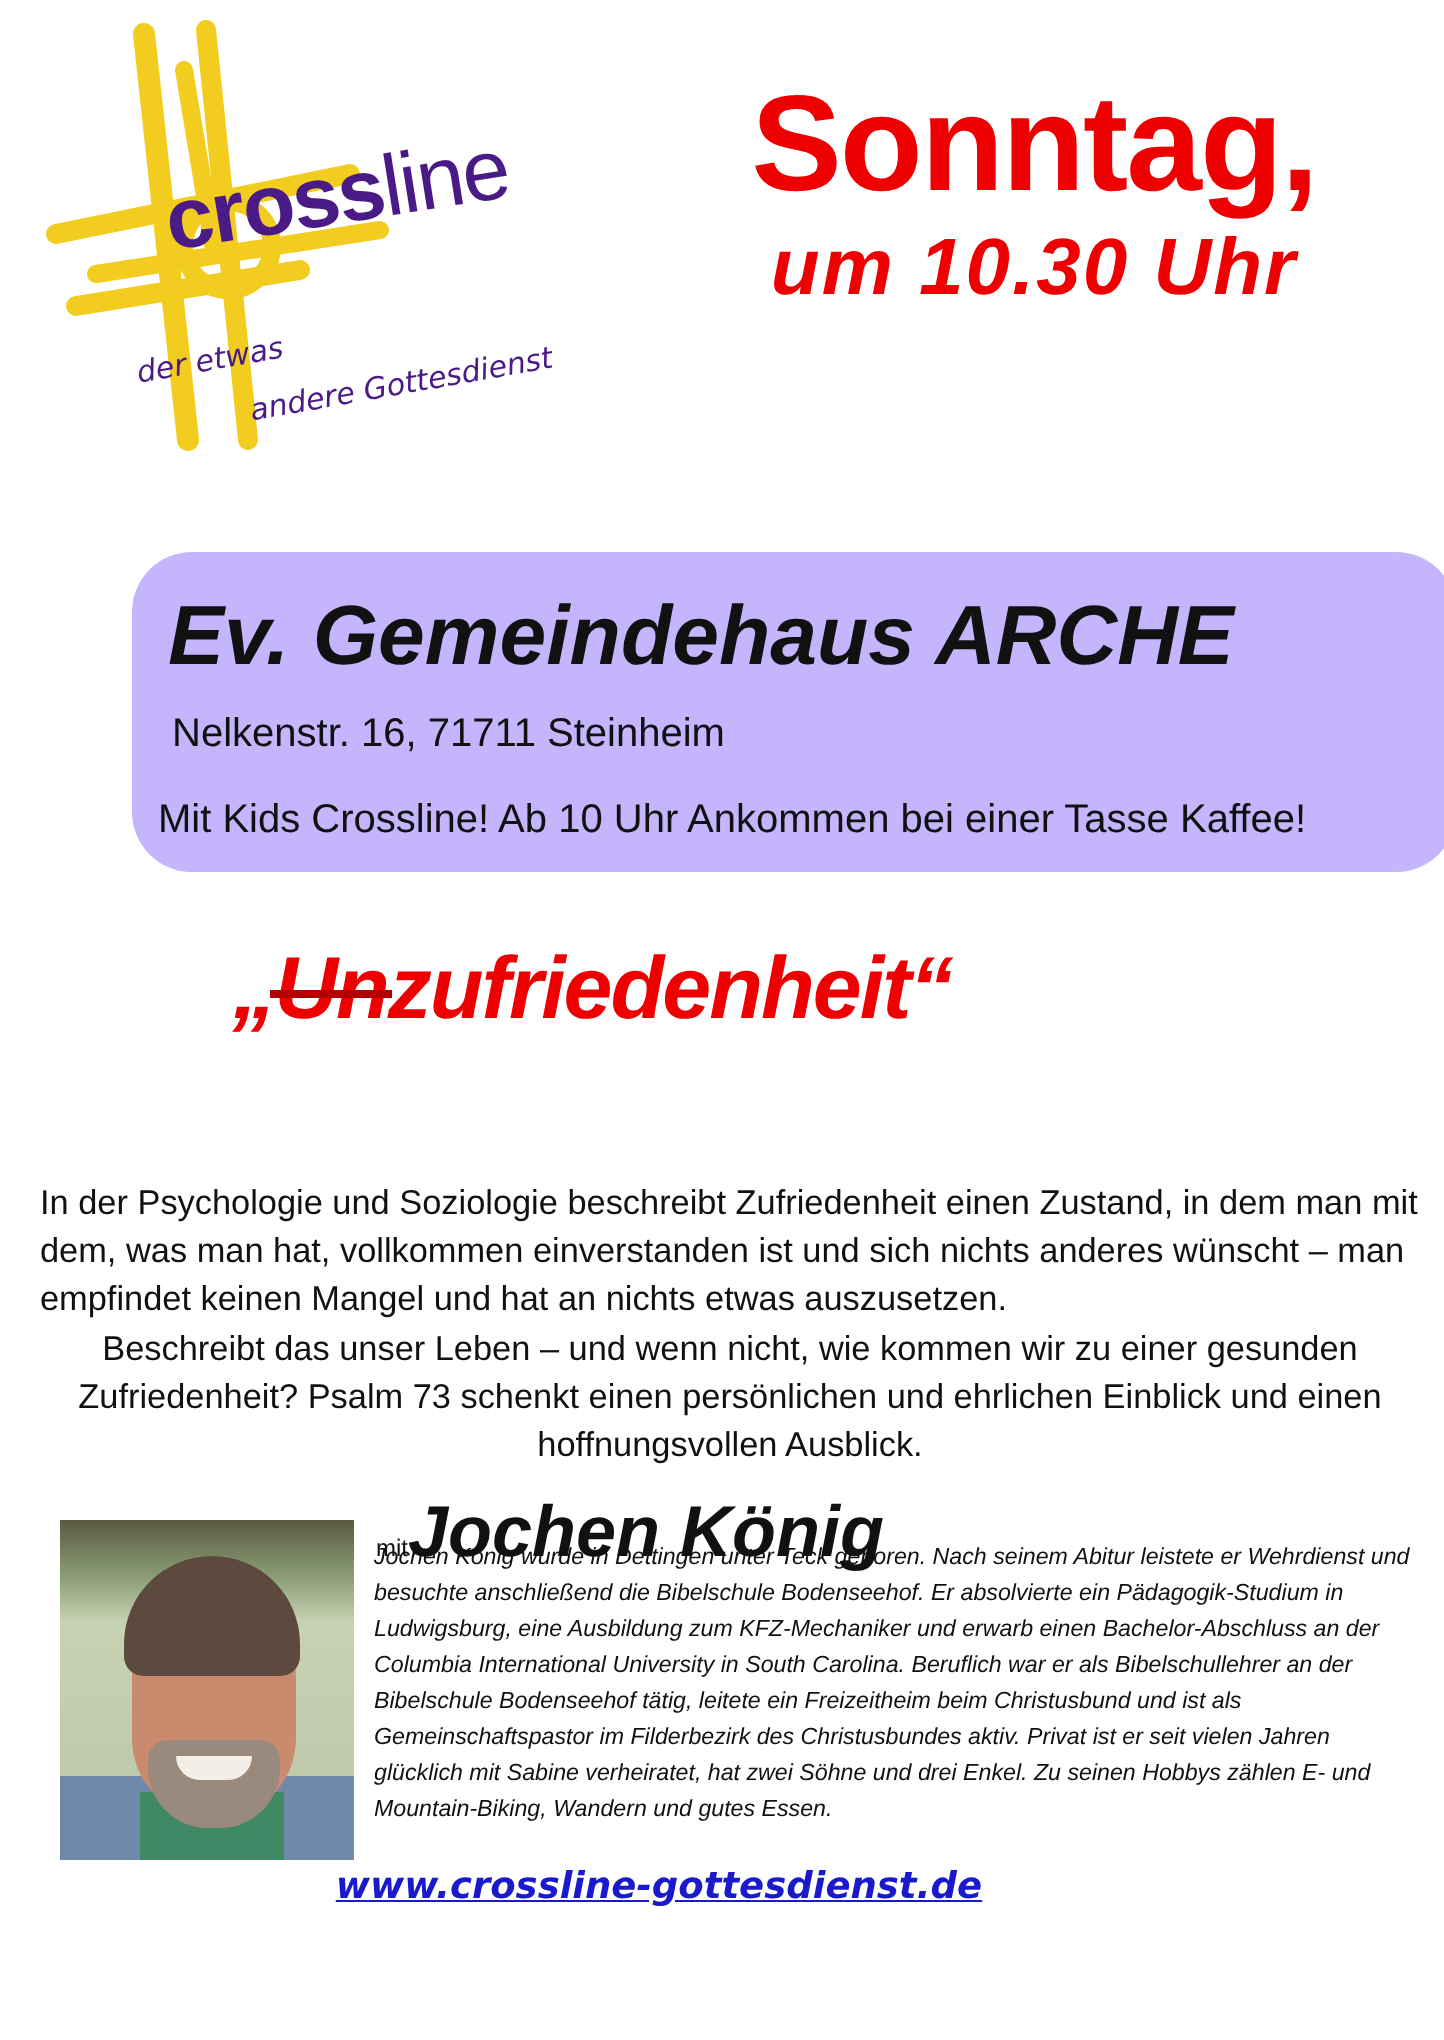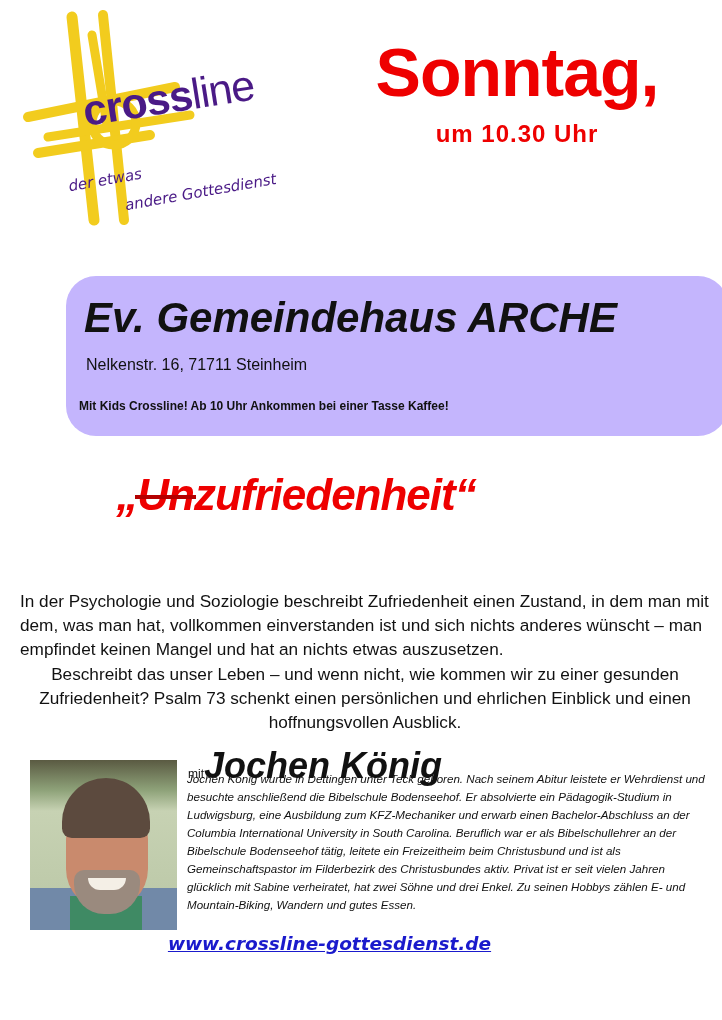--- a/index.html
+++ b/index.html
@@ -15,29 +15,29 @@
     .logo-word .light { font-weight: normal; font-size: 43px; letter-spacing: -1px; }
     .logo-tag1 { position: absolute; left: 58px; top: 166px; color: #4a1a86; font-style: italic;
                  font-family: "DejaVu Sans", sans-serif; font-size: 15px; transform: rotate(-10deg); white-space: nowrap; }
     .logo-tag2 { position: absolute; left: 114px; top: 160px; color: #4a1a86; font-style: italic;
                  font-family: "DejaVu Sans", sans-serif; font-size: 15px; transform: rotate(-10deg); white-space: nowrap; }
 
     
     .date-block { position: absolute; left: 322px; top: 22px; width: 390px; text-align: center; color: #ee0000; margin-top: 10px; }
     .day { font-size: 68px; font-weight: bold; line-height: 80px; letter-spacing: -1px; }
     .date { font-size: 76px; font-weight: bold; line-height: 92px; letter-spacing: -2px; margin-top: 2px; }
-    .time { font-size: 24px; font-weight: bold; line-height: 44px; letter-spacing: 1px; }
+    .time { font-size: 40px; font-weight: bold; line-height: 44px; letter-spacing: 1px; font-style: italic; }
 
     
     .venue { position: absolute; left: 28px; top: 276px; width: 662px; height: 160px; background: #c4b5fd;
              border-radius: 30px; margin-left: 38px; }
     .venue-name { position: absolute; left: 18px; top: 18px; font-size: 42px; font-weight: bold; font-style: italic;
                   color: #111; white-space: nowrap; letter-spacing: 0px; }
-    .venue-addr { position: absolute; left: 20px; top: 80px; font-size: 16px; color: #111; }
-    .venue-note { position: absolute; left: 13px; top: 123px; font-size: 12px; font-weight: bold; color: #111; white-space: nowrap; }
+    .venue-addr { position: absolute; left: 20px; top: 80px; font-size: 20px; color: #111; }
+    .venue-note { position: absolute; left: 13px; top: 123px; font-size: 20px; font-weight: normal; color: #111; white-space: nowrap; }
 
     
     .title { position: absolute; left: 0; width: 592px; top: 470px; text-align: center; color: #ee0000;
              font-size: 44px; font-weight: bold; font-style: italic; letter-spacing: -1px; }
     .title .strike { position: relative; }
     .title .strike::after { content: ""; position: absolute; left: -2px; right: -2px; top: 52%; height: 4px; background: #b40000; }
 
     
     .para { position: absolute; left: 20px; width: 690px; font-size: 17.2px; line-height: 24px; color: #111; }
     .p1 { top: 566px; margin-top: 23px; }

